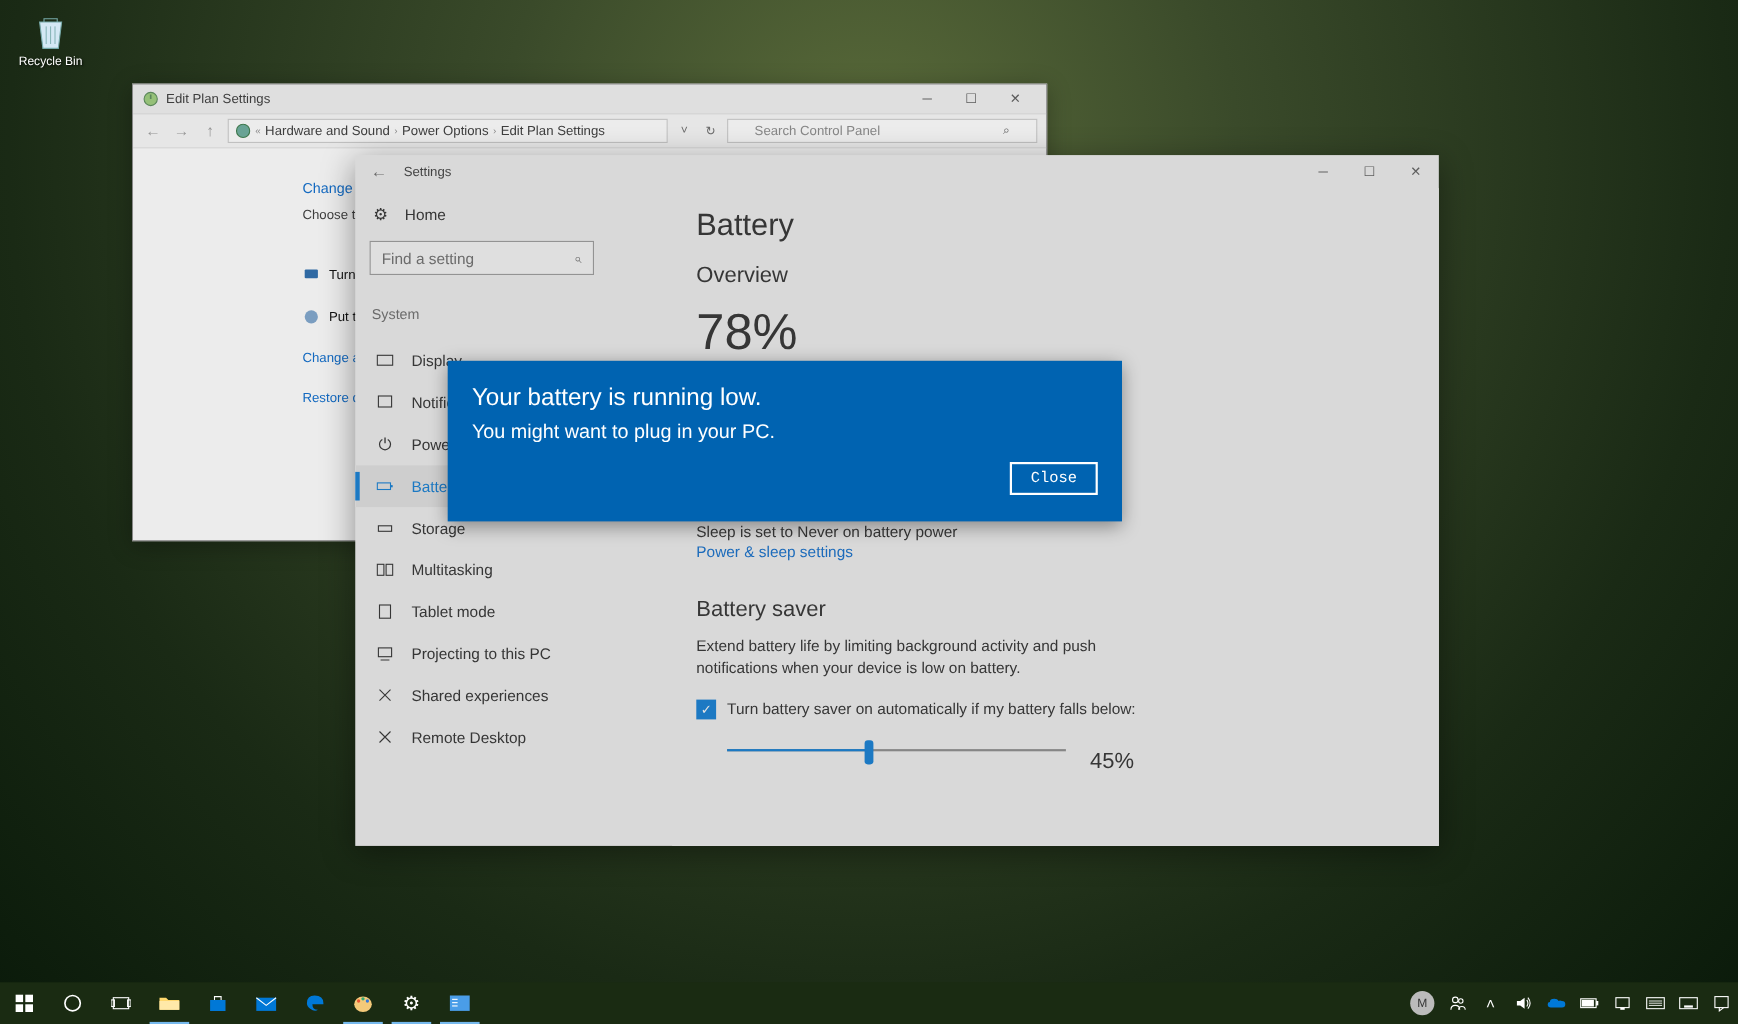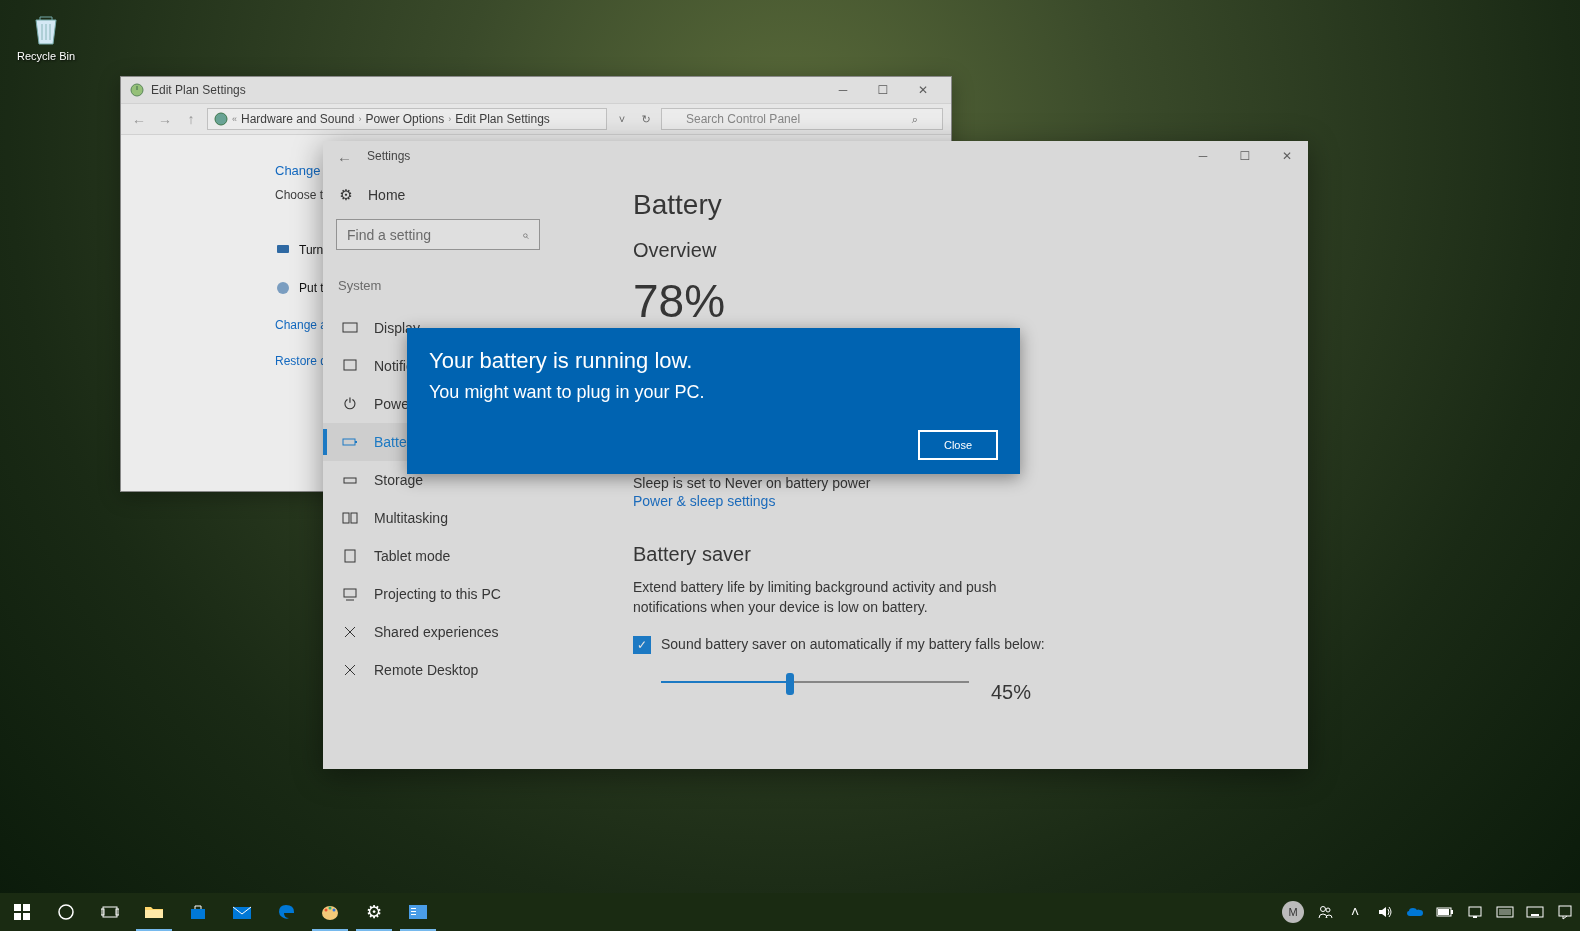--- a/index.html
+++ b/index.html
@@ -174,29 +174,30 @@
   background: #0063b1;
   color: white;
   padding: 20px 22px;
   box-shadow: 0 4px 16px rgba(0,0,0,0.4);
 }
 .toast .toast-title { font-size: 22px; font-weight: 400; margin-bottom: 8px; }
 .toast .toast-body { font-size: 18px; }
 .toast .toast-btn {
   position: absolute;
   right: 22px;
-  bottom: 14px;
+  bottom: 24px;
   width: 80px;
   height: 30px;
   border: 2px solid white;
   display: flex;
   align-items: center;
   justify-content: center;
-  font-size: 11px;
+  font-size: 14px;
   color: white;
+  font-family: Liberation Mono, monospace;
 }
 
 
 .dim-overlay {
   position: absolute;
   left: 323px;
   top: 141px;
   width: 985px;
   height: 628px;
   background: rgba(128,128,128,0.22);
@@ -421,21 +422,21 @@
       <div style="height:106px"></div>
       <div class="body-text">We found one or more settings that might affect battery life</div>
       <div style="height:20px"></div>
       <div class="body-text">Sleep is set to Never on battery power</div>
       <div class="link">Power &amp; sleep settings</div>
       <div style="height:34px"></div>
       <div class="section-head">Battery saver</div>
       <div class="body-text" style="max-width:380px">Extend battery life by limiting background activity and push notifications when your device is low on battery.</div>
       <div class="checkbox-row">
         <div class="cbx">✓</div>
-        <span class="body-text">Sound battery saver on automatically if my battery falls below:</span>
+        <span class="body-text">Turn battery saver on automatically if my battery falls below:</span>
       </div>
       <div class="slider-row">
         <div class="slider">
           <div class="slider-fill"></div>
           <div class="slider-thumb"></div>
         </div>
         <div class="slider-val">45%</div>
       </div>
     </div>
   </div>

